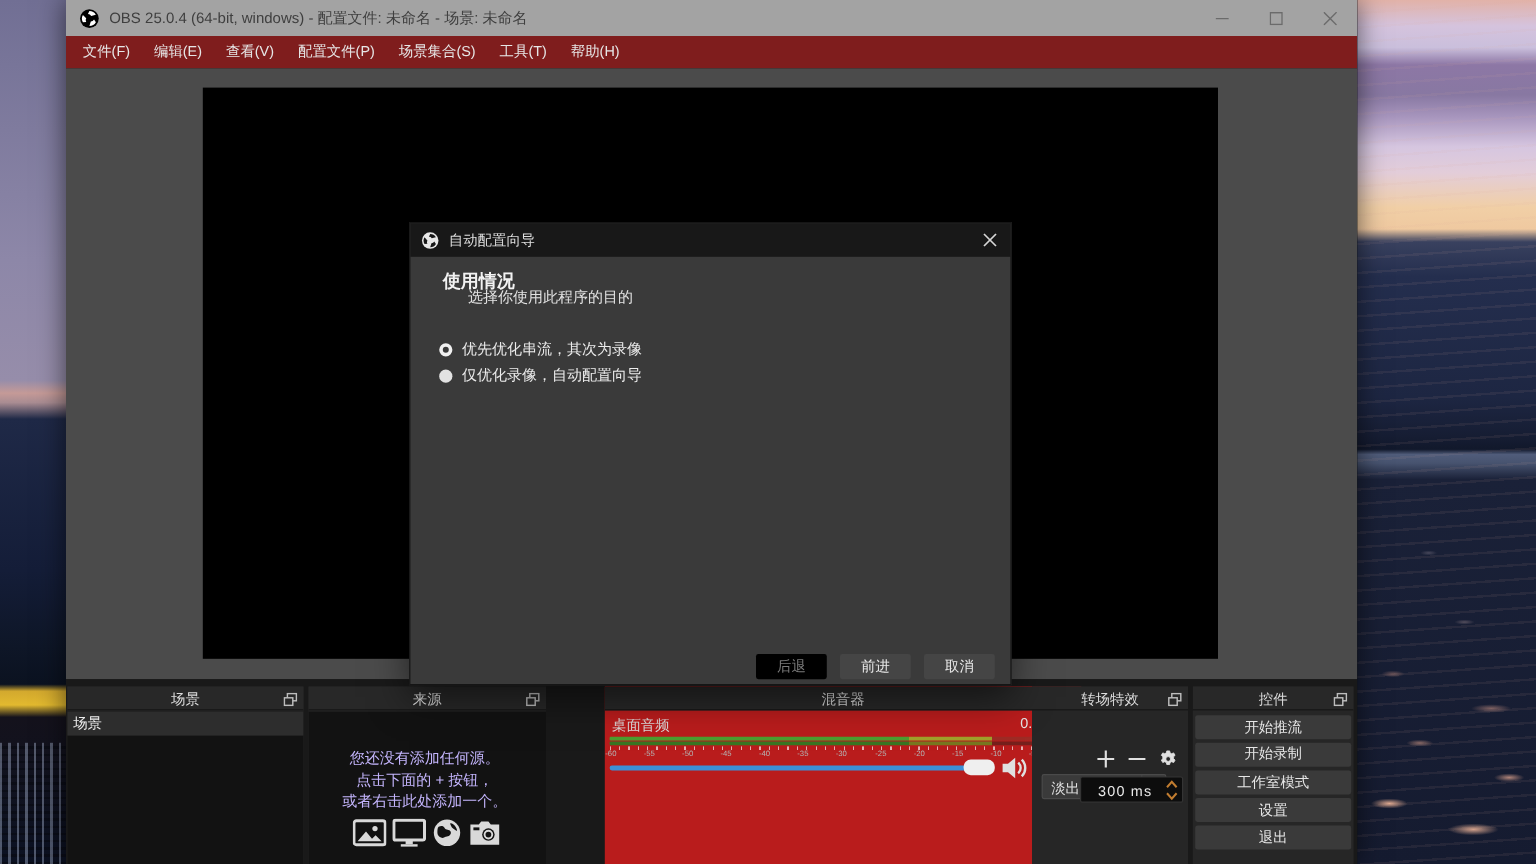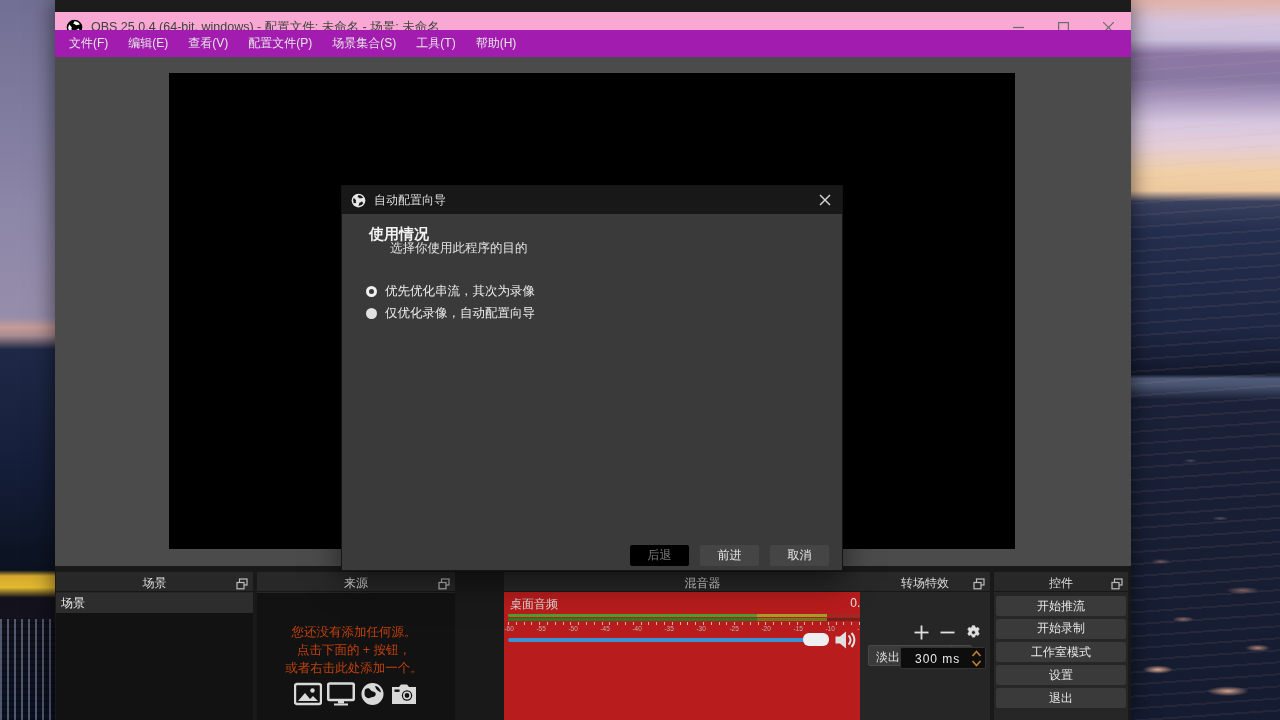--- a/index.html
+++ b/index.html
@@ -32,29 +32,29 @@
       radial-gradient(24px 5px at 75% 82%, rgba(230,165,145,.5), transparent 70%),
       radial-gradient(14px 4px at 20% 78%, rgba(225,160,140,.4), transparent 70%),
       radial-gradient(12px 3px at 60% 72%, rgba(200,170,170,.35), transparent 70%),
       radial-gradient(10px 3px at 40% 64%, rgba(180,165,175,.3), transparent 70%),
       repeating-linear-gradient(176deg, transparent 0 10px, rgba(220,170,155,.08) 10px 12px); }
 
   
   #window { position:absolute; left:55px; top:0; width:1076px; height:720px;
     overflow:hidden; background:#1c1c1c; box-shadow:0 0 22px rgba(0,0,0,.6); }
 
-  .titlebar { position:absolute; left:0; top:12px; right:0; height:30px; background:#f9a8d4;
+  .titlebar { position:absolute; left:0; top:0; right:0; height:30px; background:#a3a3a3;
     display:flex; align-items:center; }
   .titlebar .logo { margin-left:11px; width:17px; height:17px; flex:0 0 auto; }
   .titlebar .title { margin-left:8px; font-size:12.5px; color:#3f3f3f; white-space:nowrap; }
   .win-btns { position:absolute; right:0; top:0; height:30px; display:flex; }
   .win-btn { width:45px; height:30px; display:flex; align-items:center; justify-content:center; }
   .win-btn svg { stroke:#6b6b6b; }
 
-  .menubar { position:absolute; left:0; top:30px; right:0; height:27px; background:#a21caf;
+  .menubar { position:absolute; left:0; top:30px; right:0; height:27px; background:#7f1d1d;
     display:flex; align-items:center; padding-left:4px; }
   .menu-item { color:#e6e6e6; font-size:12px; padding:5px 10px; white-space:nowrap; }
 
   .canvas { position:absolute; left:0; top:57px; right:0; height:509px; background:#4b4b4b; }
   .preview { position:absolute; left:114px; top:16px; width:846px; height:476px; background:#000; }
 
   .dockarea { position:absolute; left:0; top:566px; right:0; height:154px; background:#191919; }
 
   .panel { position:absolute; top:6px; height:148px; background:#262626; overflow:hidden; }
   .panel-header { position:absolute; left:0; top:0; right:0; height:20px; background:#282828;
@@ -68,21 +68,21 @@
   #p-sources { left:202px; width:198px; }
   #p-mixer { left:404px; width:397px; background:#b91c1c;margin-left:45px; }
   #p-trans { left:805px; width:130px; }
   #p-controls { left:939px; width:134px; }
 
   .listbody { position:absolute; left:0; top:21px; right:0; bottom:0; background:#121212; }
   .scene-row { position:absolute; left:0; right:0; top:0; height:20px; background:#2d2d2d;
     color:#ececec; font-size:12px; line-height:20px; padding-left:5px; }
 
   .src-empty { position:absolute; left:0; right:4px; top:30px; text-align:center;
-    color:#c2410c; font-size:12.5px; line-height:18px; }
+    color:#c4b5fd; font-size:12.5px; line-height:18px; }
   .src-icons { position:absolute; left:0; right:0; top:89px; display:flex;
     justify-content:center; gap:5px; }
   .src-icons svg { fill:#d9d9d9; }
 
   
   .mix-name { position:absolute; left:6px; top:24px; font-size:12px; color:#dadada; }
   .mix-db { position:absolute; right:16px; top:24px; font-size:12px; color:#e4e4e4; }
   .meter { position:absolute; left:4px; right:18px; height:3px; border-radius:1px;
     background:linear-gradient(90deg,#4c9e2f 0 66.5%, #a0a02a 66.5% 85%, #9e2b25 85% 100%); }
   .meter.bright { top:42px; }

